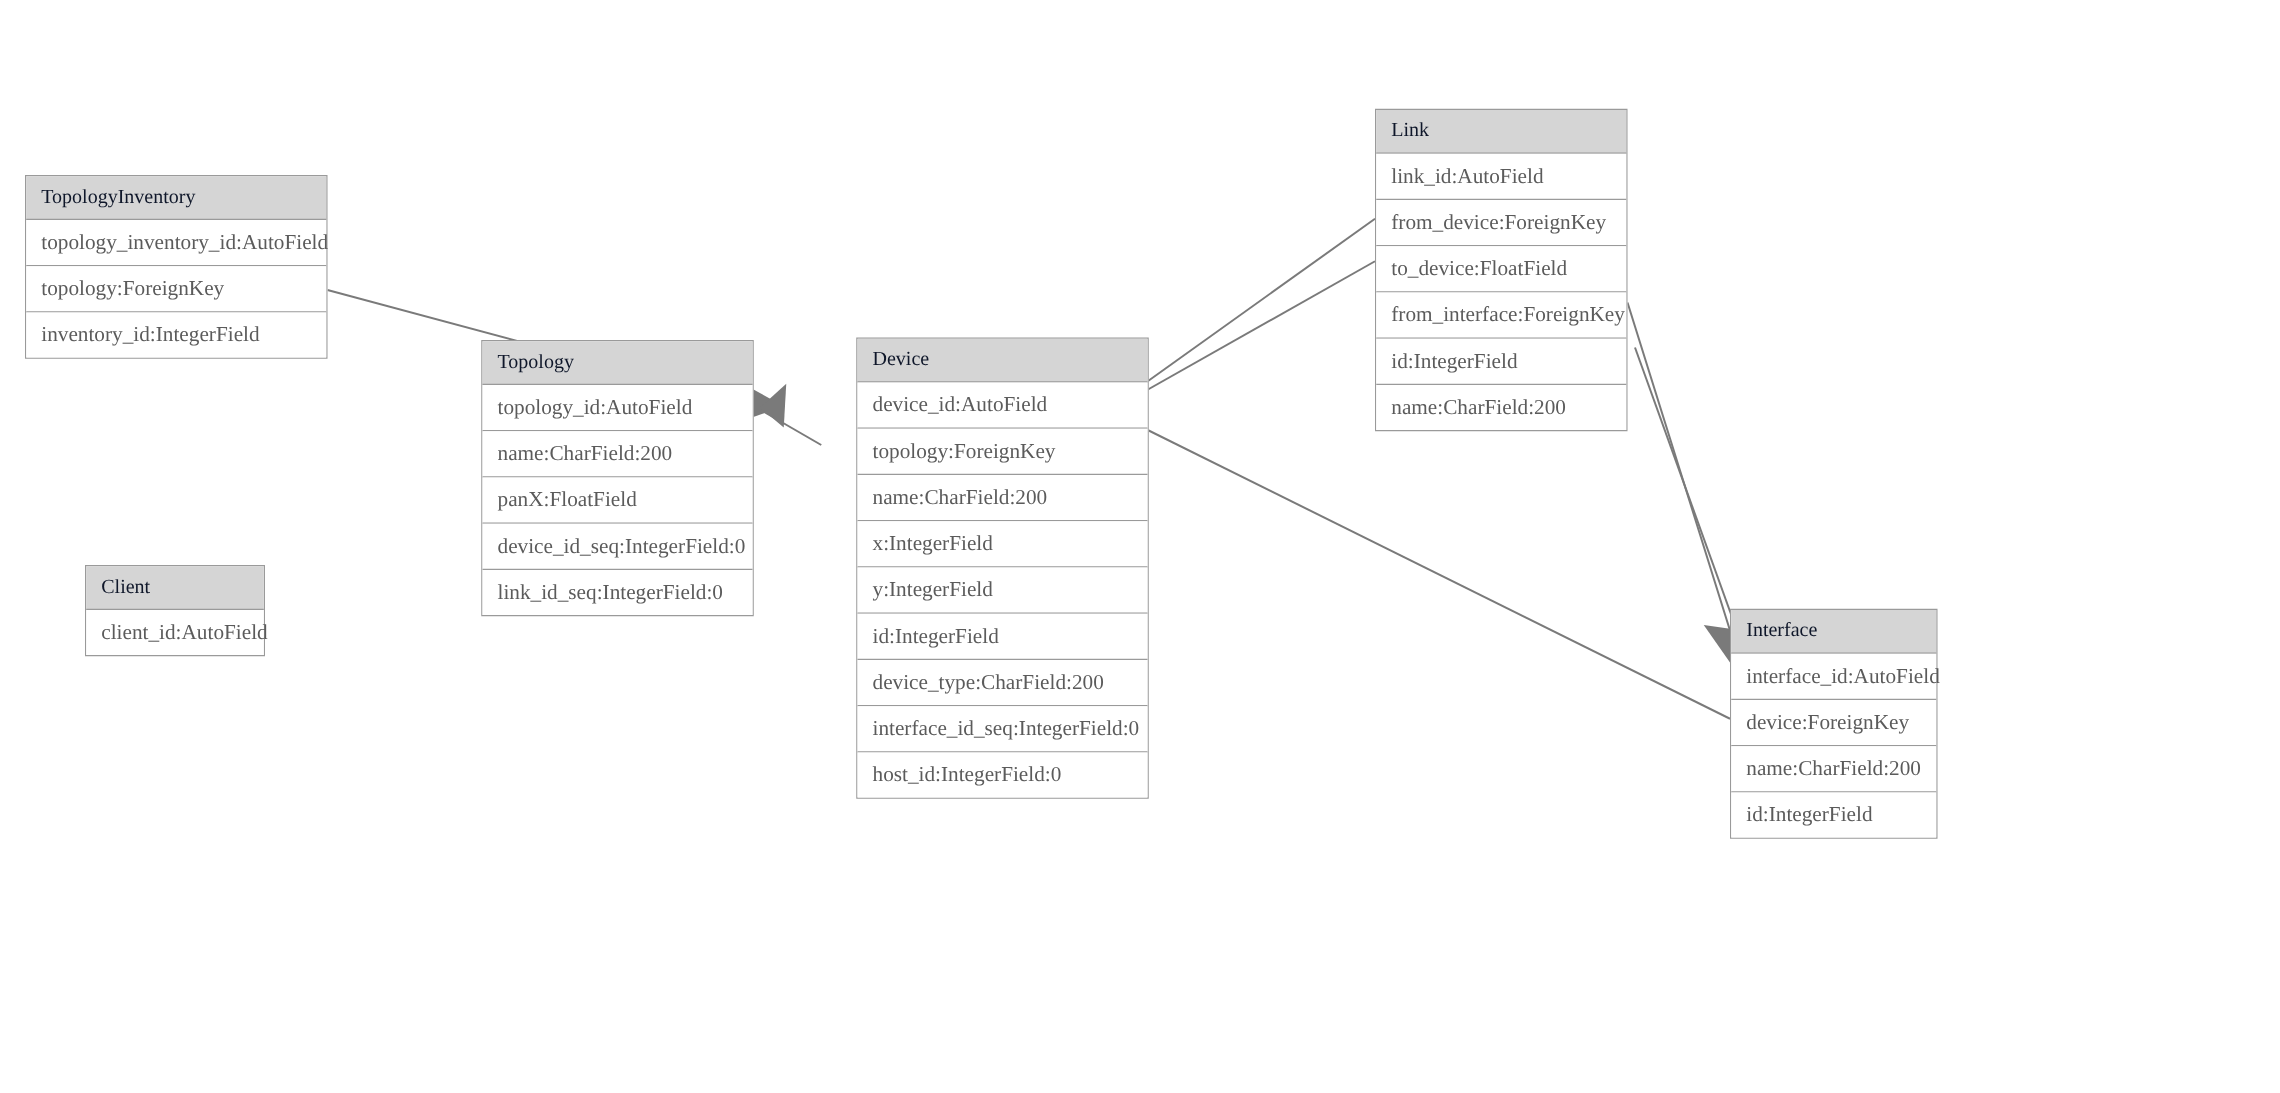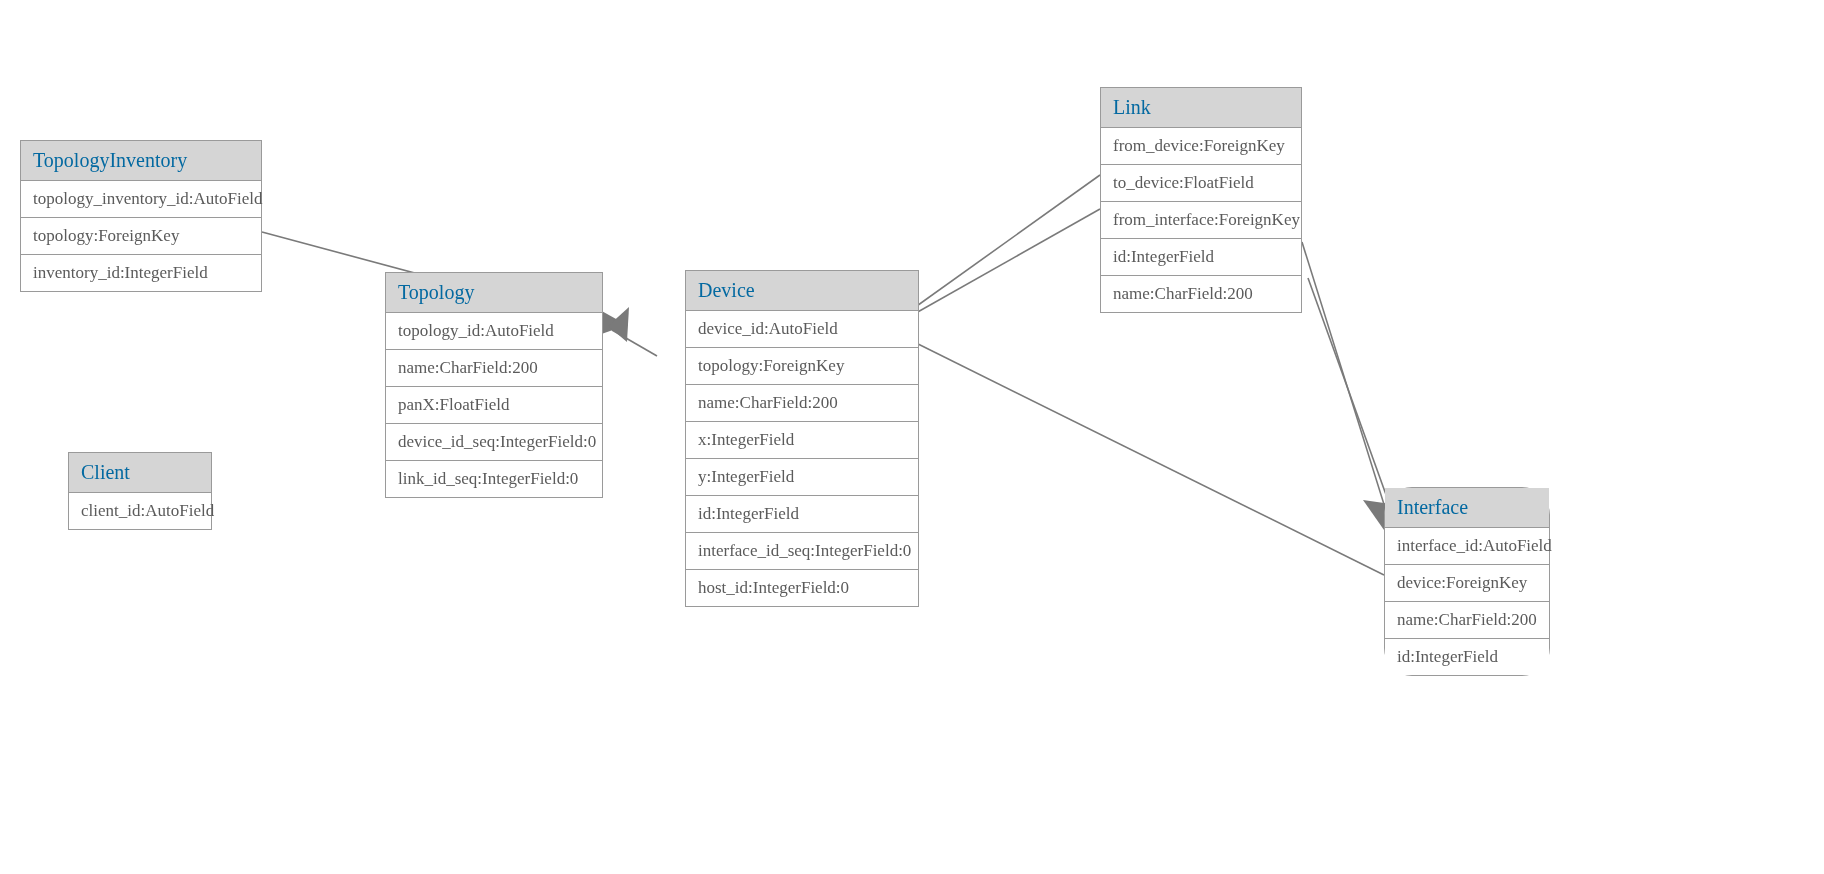--- a/index.html
+++ b/index.html
@@ -15,22 +15,22 @@
 
   .entity{
     position:absolute;
     border:1px solid #9a9a9a;
     background:#ffffff;
     box-sizing:border-box;
   }
   .entity .ent-header{
     background:#d5d5d5;
     border-bottom:1px solid #9a9a9a;
-    color:#0369a1;
-    font-size:20px;
+    color:#0f172a;
+    font-size:16px;
     padding:8px 12px;
     box-sizing:border-box;
     white-space:nowrap;
   }
   .entity .ent-row{
     border-bottom:1px solid #9a9a9a;
     color:#5b5b5b;
     font-size:17px;
     padding:8px 12px;
     box-sizing:border-box;
@@ -83,32 +83,34 @@
         <div class="ent-row">link_id_seq:IntegerField:0</div>
       </div>
       <div class="entity" style="left: 657px; top: 270px; width: 234px; margin-left: 28px;">
         <div class="ent-header">Device</div>
         <div class="ent-row">device_id:AutoField</div>
         <div class="ent-row">topology:ForeignKey</div>
         <div class="ent-row">name:CharField:200</div>
         <div class="ent-row">x:IntegerField</div>
         <div class="ent-row">y:IntegerField</div>
         <div class="ent-row">id:IntegerField</div>
+        <div class="ent-row">device_type:CharField:200</div>
         <div class="ent-row">interface_id_seq:IntegerField:0</div>
         <div class="ent-row">host_id:IntegerField:0</div>
       </div>
       <div class="entity" style="left: 1100px; top: 87px; width: 202px;">
         <div class="ent-header">Link</div>
+        <div class="ent-row">link_id:AutoField</div>
         <div class="ent-row">from_device:ForeignKey</div>
         <div class="ent-row">to_device:FloatField</div>
         <div class="ent-row">from_interface:ForeignKey</div>
         <div class="ent-row">id:IntegerField</div>
         <div class="ent-row">name:CharField:200</div>
       </div>
-      <div class="entity" style="left: 1384px; top: 487px; width: 166px; border-radius: 28px;">
+      <div class="entity" style="left: 1384px; top: 487px; width: 166px;">
         <div class="ent-header">Interface</div>
         <div class="ent-row">interface_id:AutoField</div>
         <div class="ent-row">device:ForeignKey</div>
         <div class="ent-row">name:CharField:200</div>
         <div class="ent-row">id:IntegerField</div>
       </div>
     </div>
 </div>
 
 </body></html>

